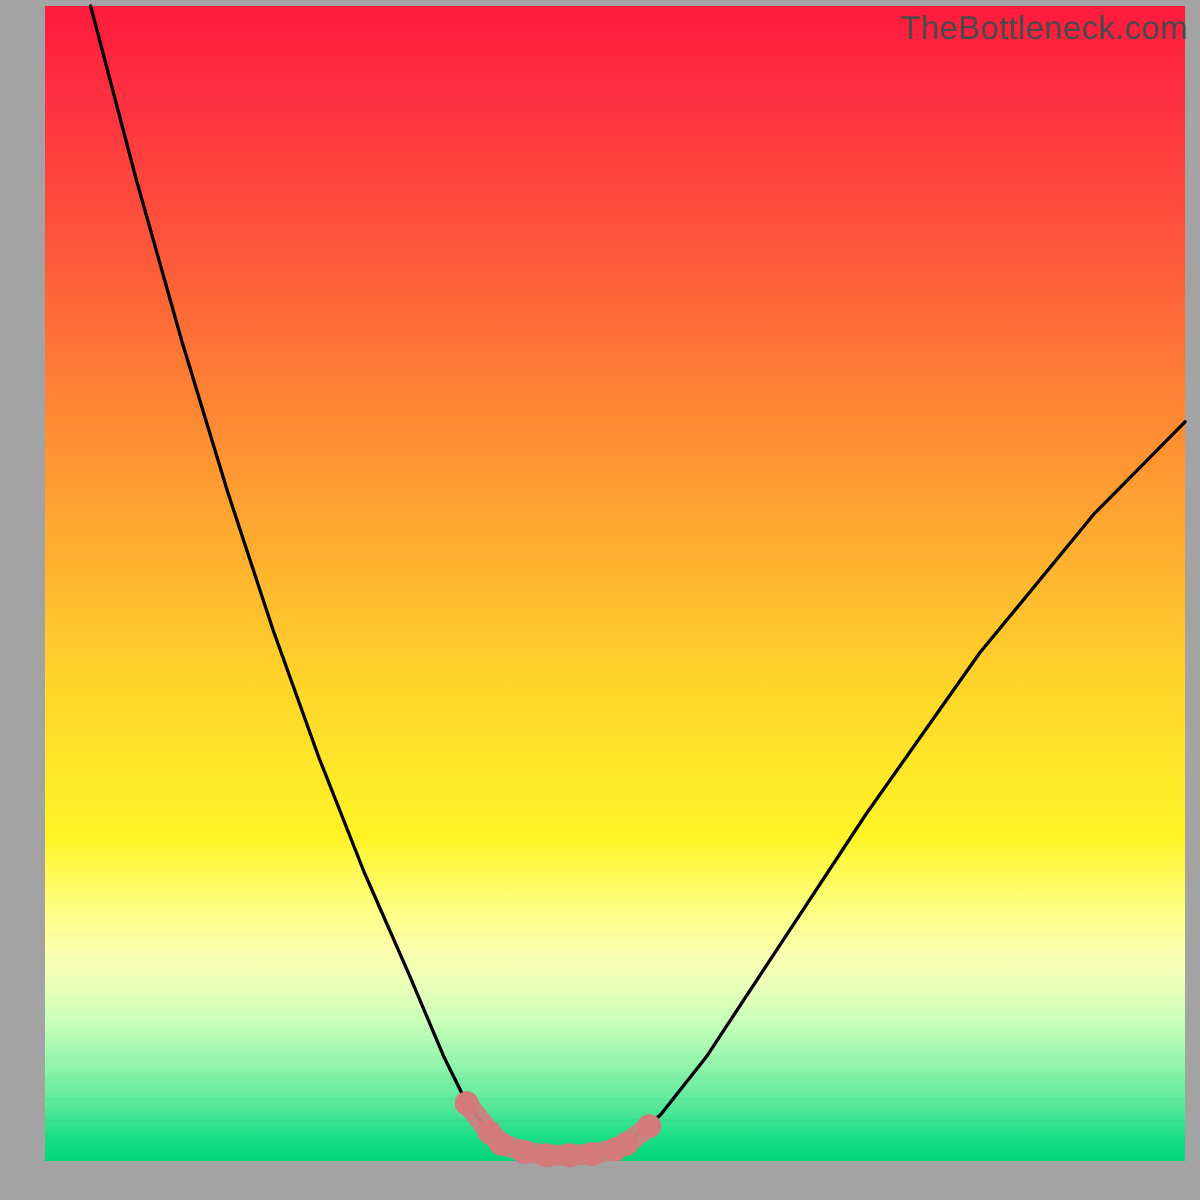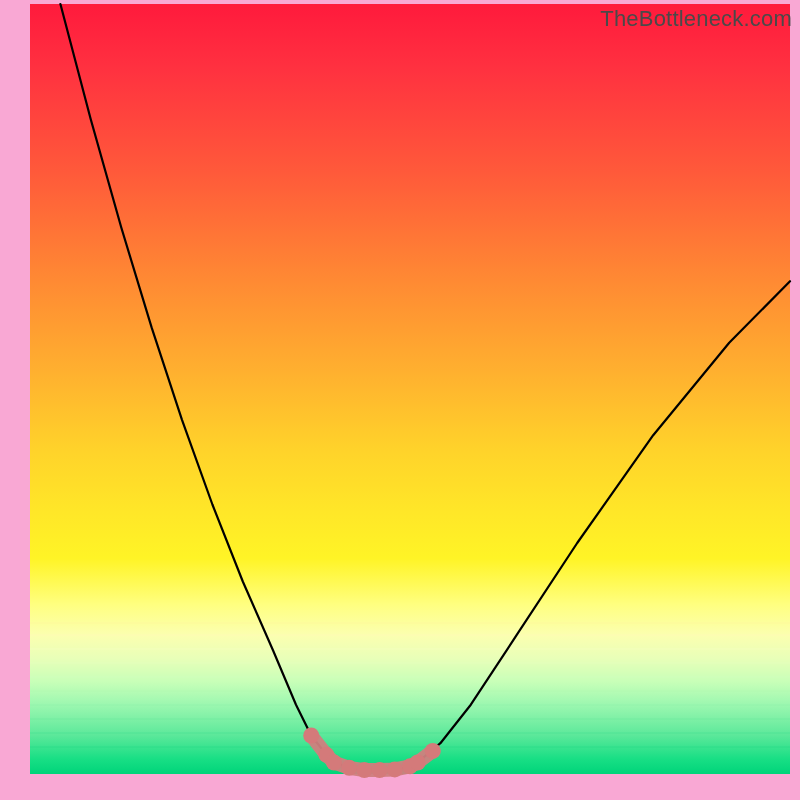--- a/index.html
+++ b/index.html
@@ -8,21 +8,21 @@
     width: 800px;
     height: 800px;
     overflow: hidden;
     background: #000;
     font-family: Arial, Helvetica, sans-serif;
   }
   .frame {
     position: relative;
     width: 800px;
     height: 800px;
-    background: #f9a8d4;
+    background: #a3a3a3;
   }
   .plot {
     position: absolute;
     left: 30px;
     top: 4px;
     width: 760px;
     height: 770px;
   }
   .gradient {
     position: absolute;

